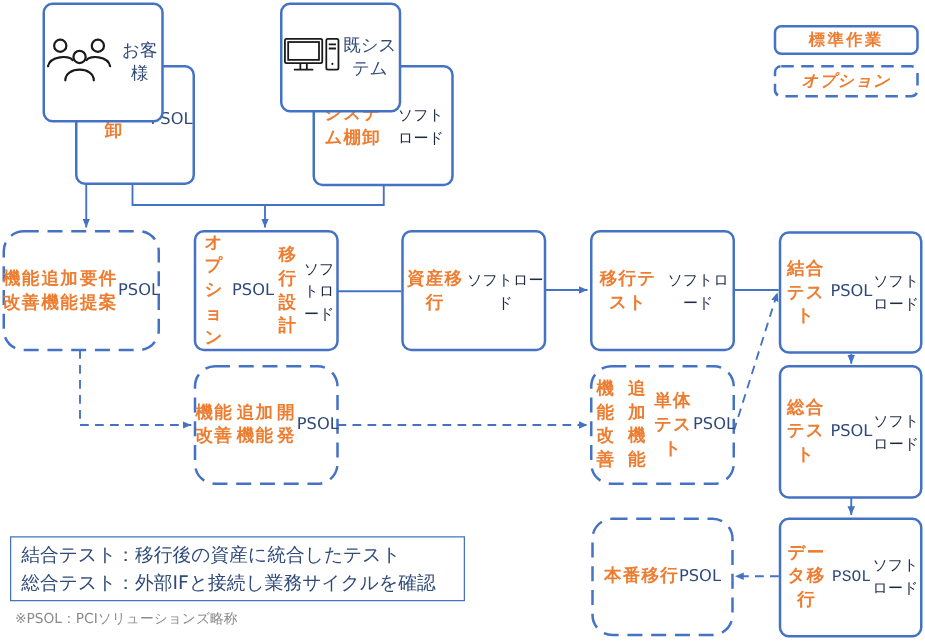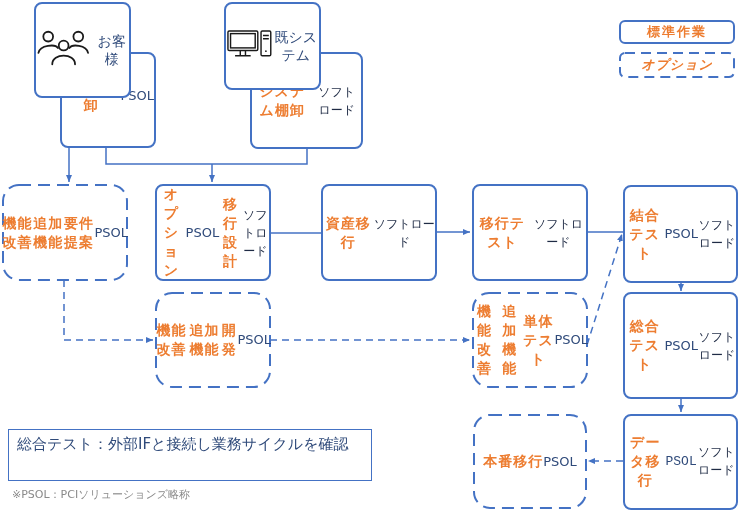--- a/index.html
+++ b/index.html
@@ -153,15 +153,16 @@
   <span class="b">PSOL</span>
 </div>
 
 <div class="box" style="left:623px; top:414px; width:115px; height:96px;font-family:Liberation Mono, monospace;">
   <span class="o">データ移行</span>
   <span class="b">PSOL</span>
   <span class="k">ソフトロード</span>
 </div>
 
 <div class="note">
+  <div>結合テスト：移行後の資産に統合したテスト</div>
   <div>総合テスト：外部IFと接続し業務サイクルを確認</div>
 </div>
 <div class="foot">※PSOL：PCIソリューションズ略称</div>
 
 </body></html>

